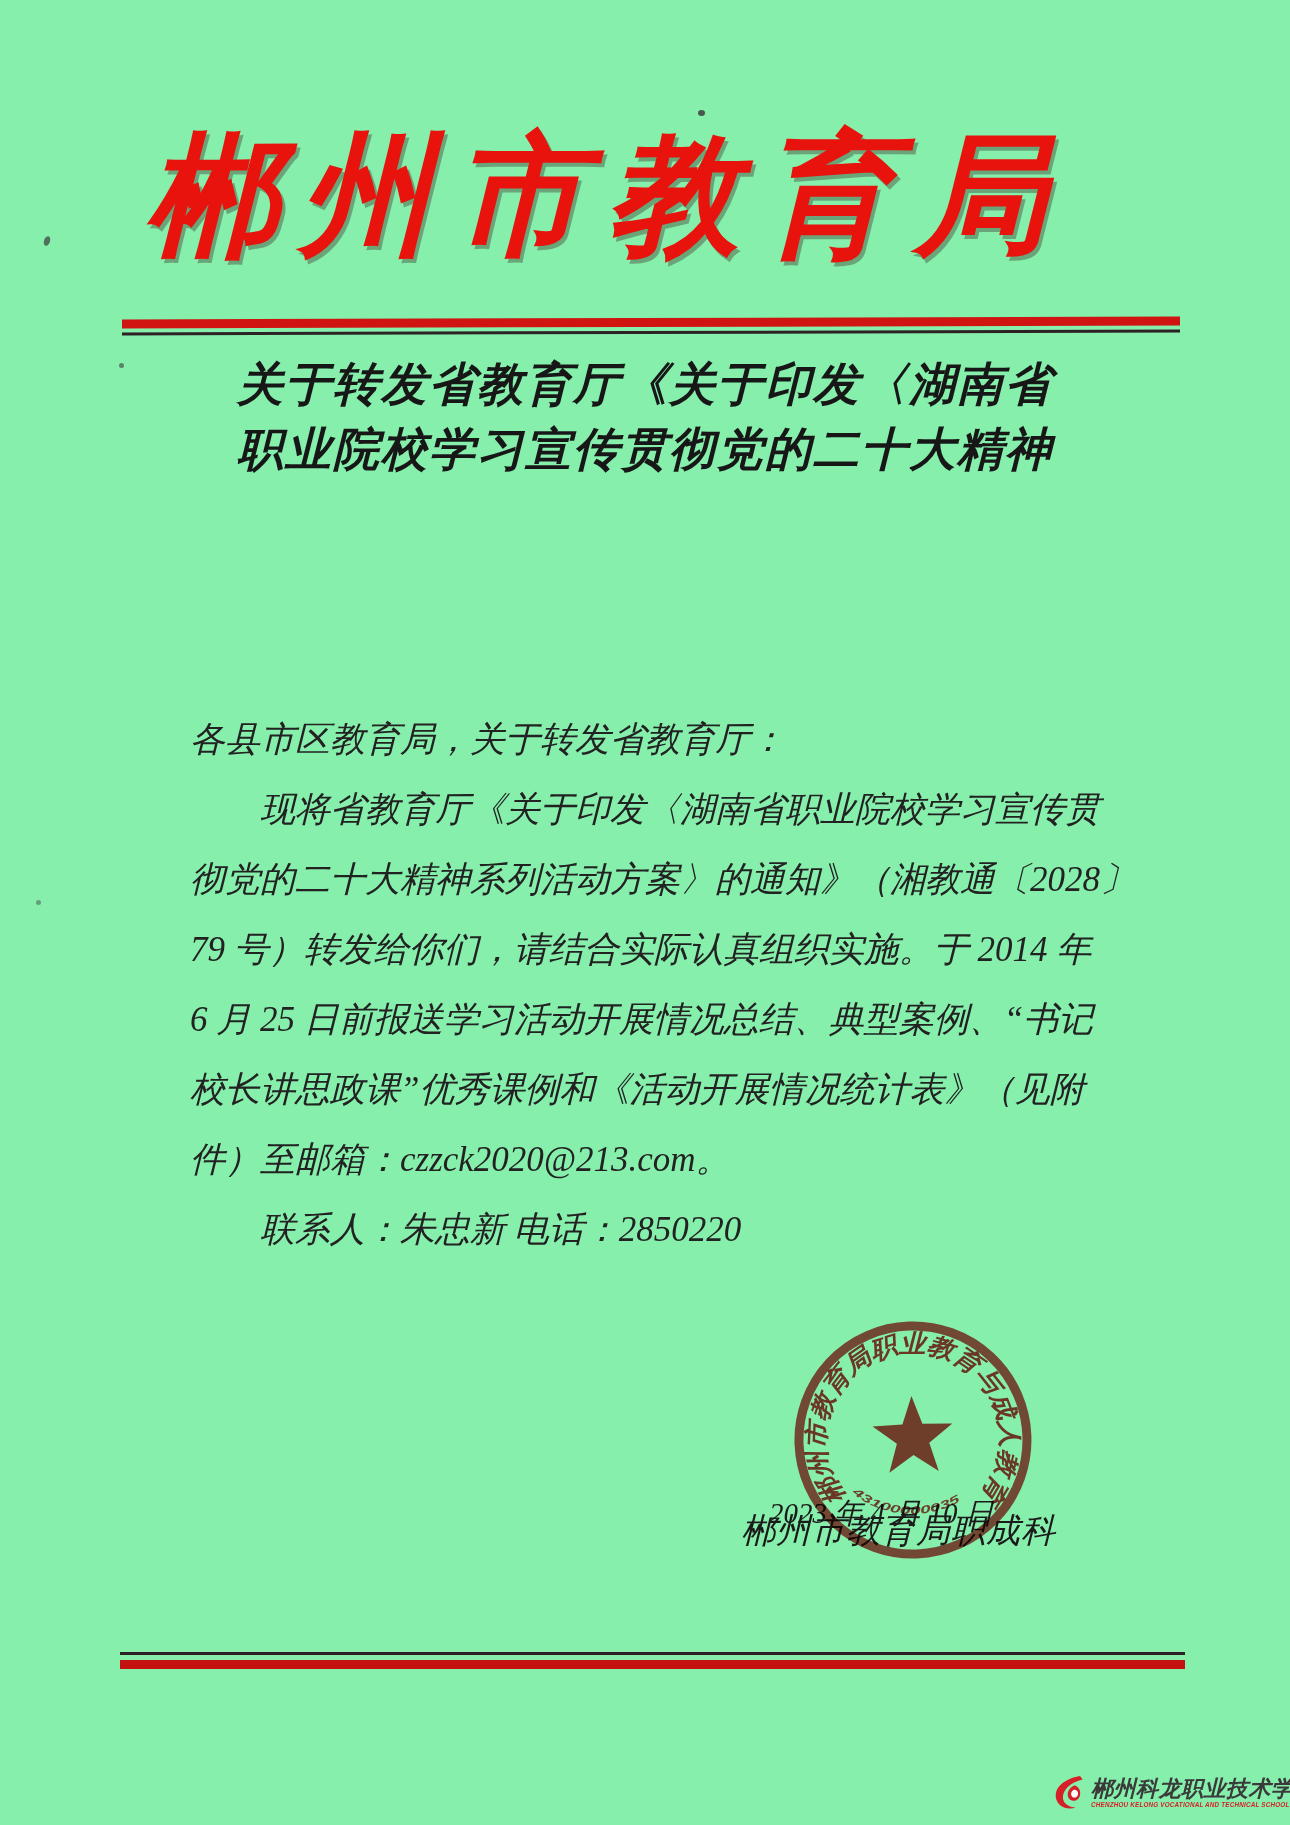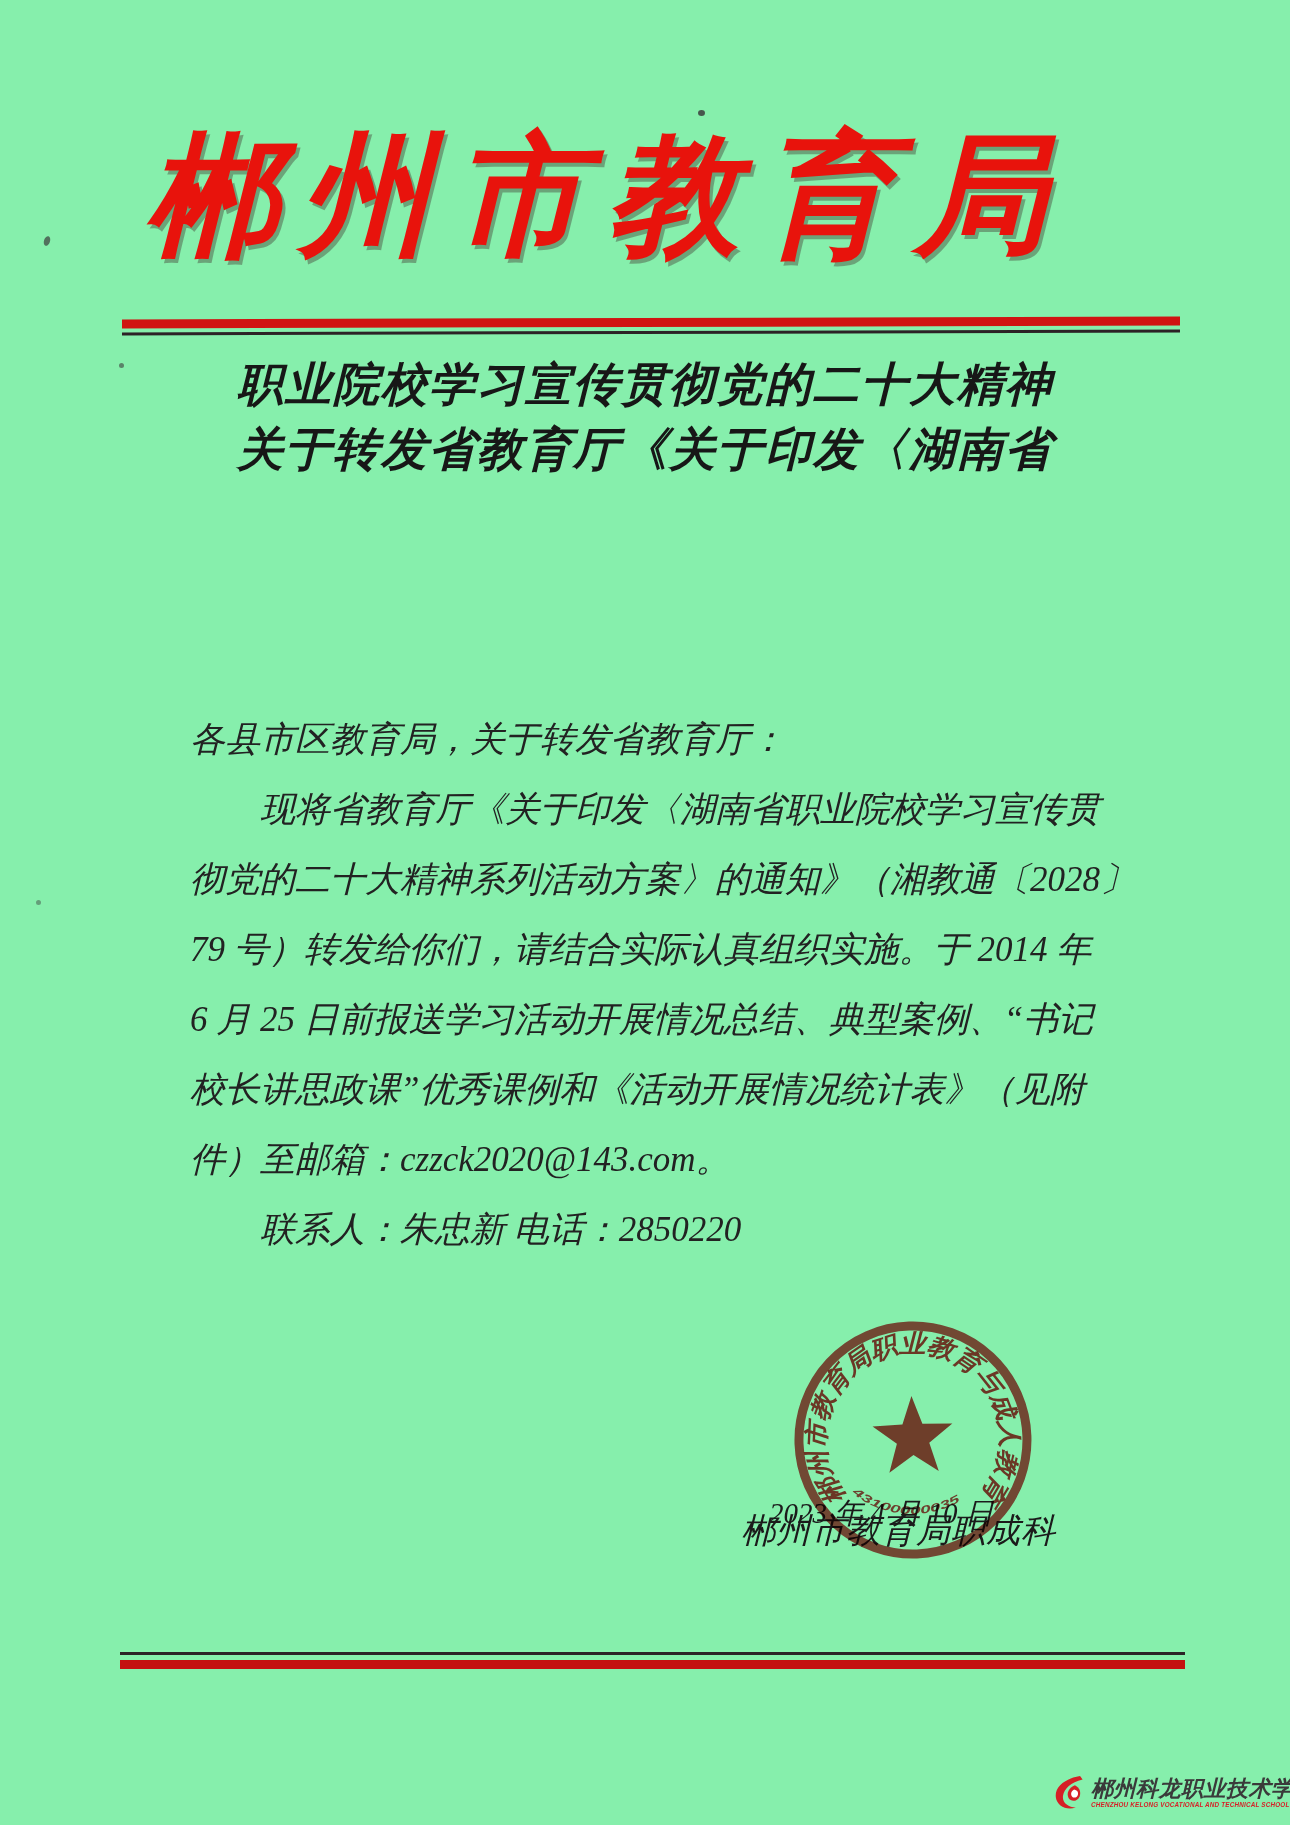--- a/index.html
+++ b/index.html
@@ -108,32 +108,32 @@
   <div class="speck s2"></div>
   <div class="speck s3"></div>
   <div class="speck s4"></div>
 
   <div class="agency-header">郴州市教育局</div>
 
   <div class="sep-top-red"></div>
   <div class="sep-top-black"></div>
 
   <div class="doc-title">
+    <div>关于转发省教育厅《关于印发〈湖南省</div>
     <div>职业院校学习宣传贯彻党的二十大精神</div>
-    <div>关于转发省教育厅《关于印发〈湖南省</div>
   </div>
 
   <div class="doc-body">
     <div class="line">各县市区教育局，关于转发省教育厅：</div>
     <div class="line indent">现将省教育厅《关于印发〈湖南省职业院校学习宣传贯</div>
     <div class="line">彻党的二十大精神系列活动方案〉的通知》（湘教通〔2028〕</div>
     <div class="line">79 号）转发给你们，请结合实际认真组织实施。于 2014 年</div>
     <div class="line">6 月 25 日前报送学习活动开展情况总结、典型案例、“书记</div>
     <div class="line">校长讲思政课”优秀课例和《活动开展情况统计表》（见附</div>
-    <div class="line">件）至邮箱：czzck2020@143.com。</div>
+    <div class="line">件）至邮箱：czzck2020@213.com。</div>
     <div class="line indent">联系人：朱忠新  电话：2850220</div>
   </div>
 
   <div class="sig-dept">郴州市教育局职成科</div>
   <div class="sig-date">2023 年 4 月 10 日</div>
 
   <div class="stamp">
     <svg width="248" height="250" viewBox="0 0 248 250" xmlns="http://www.w3.org/2000/svg">
       <defs>
         <path id="ringPath" d="M 56.6 180.6 A 88 88 0 1 1 191.4 180.6" fill="none"></path>

